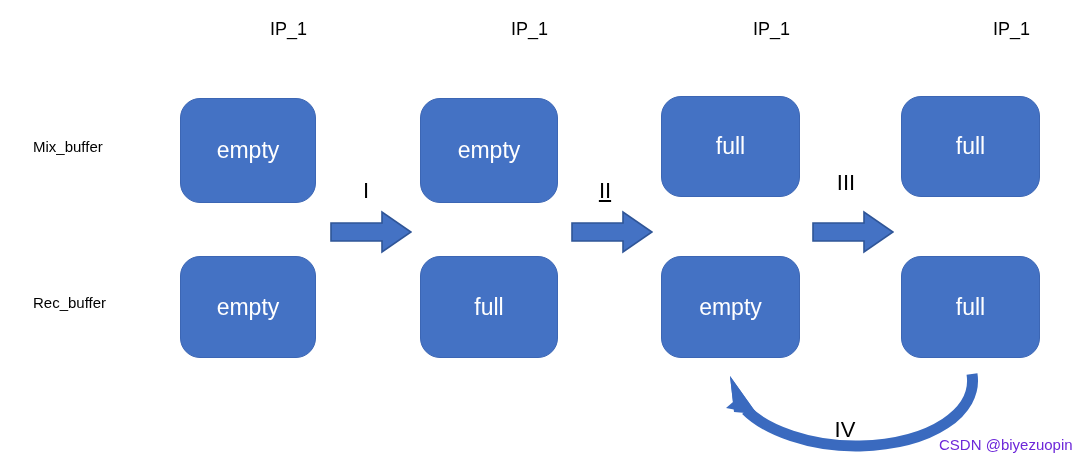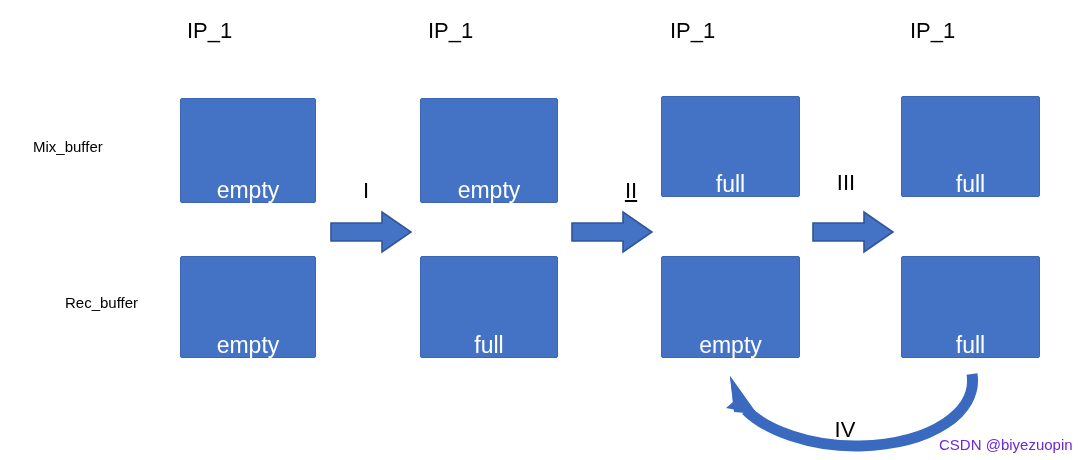--- a/index.html
+++ b/index.html
@@ -14,41 +14,41 @@
   }
   #canvas {
     position: relative;
     width: 1086px;
     height: 460px;
     background: #ffffff;
     overflow: hidden;
   }
   .col-title {
     position: absolute;
-    font-size: 22px;
+    font-size: 18px;
     color: #000000;
-    text-align: left;
+    text-align: right;
     white-space: nowrap;
     line-height: 1;
   }
   .row-label {
     position: absolute;
     font-size: 15px;
     color: #000000;
     white-space: nowrap;
     line-height: 1;
   }
   .buffer-box {
     position: absolute;
     background: #4472C4;
     border: 1px solid #3c66b4;
-    border-radius: 2px;
+    border-radius: 20px;
     box-sizing: border-box;
     display: flex;
-    align-items: flex-end;
+    align-items: center;
     justify-content: center;
   }
   .buffer-box .box-text {
     font-size: 23px;
     color: #ffffff;
     line-height: 1;
     user-select: none;
   }
   .step-arrow {
     position: absolute;
@@ -76,21 +76,21 @@
 <body>
 
 <div id="canvas">
 
   <div class="col-title" style="left:187px; top:20px; width:120px;">IP_1</div>
   <div class="col-title" style="left:428px; top:20px; width:120px;">IP_1</div>
   <div class="col-title" style="left:670px; top:20px; width:120px;">IP_1</div>
   <div class="col-title" style="left:910px; top:20px; width:120px;">IP_1</div>
 
   <div class="row-label" style="left:33px; top:139px;">Mix_buffer</div>
-  <div class="row-label" style="left:33px; top:295px;margin-left:32px;">Rec_buffer</div>
+  <div class="row-label" style="left:33px; top:295px;">Rec_buffer</div>
 
   <div class="buffer-box" style="left:180px; top:98px; width:136px; height:105px;">
     <span class="box-text">empty</span>
   </div>
   <div class="buffer-box" style="left:420px; top:98px; width:138px; height:105px;">
     <span class="box-text">empty</span>
   </div>
   <div class="buffer-box" style="left:661px; top:96px; width:139px; height:101px;">
     <span class="box-text">full</span>
   </div>
@@ -116,21 +116,21 @@
       <polygon points="1,13 52,13 52,2 81,22 52,42 52,31 1,31" fill="#4472C4" stroke="#2F5597" stroke-width="1.6" stroke-linejoin="miter"></polygon>
     </svg>
   </div>
   <div class="step-label" style="left:336px; top:180px; width:60px;">I</div>
 
   <div class="step-arrow" style="left:571px; top:210px; width:82px; height:44px;">
     <svg width="82" height="44" viewBox="0 0 82 44">
       <polygon points="1,13 52,13 52,2 81,22 52,42 52,31 1,31" fill="#4472C4" stroke="#2F5597" stroke-width="1.6" stroke-linejoin="miter"></polygon>
     </svg>
   </div>
-  <div class="step-label" style="left:601px; top:180px; width:60px;text-decoration:underline;">II</div>
+  <div class="step-label" style="left:575px; top:180px; width:60px;text-decoration:underline;">II</div>
 
   <div class="step-arrow" style="left:812px; top:210px; width:82px; height:44px;">
     <svg width="82" height="44" viewBox="0 0 82 44">
       <polygon points="1,13 52,13 52,2 81,22 52,42 52,31 1,31" fill="#4472C4" stroke="#2F5597" stroke-width="1.6" stroke-linejoin="miter"></polygon>
     </svg>
   </div>
   <div class="step-label" style="left:816px; top:172px; width:60px;">III</div>
 
   <div class="loop-arrow" style="left:710px; top:368px; width:290px; height:88px;">
     <svg width="290" height="88" viewBox="0 0 290 88">

